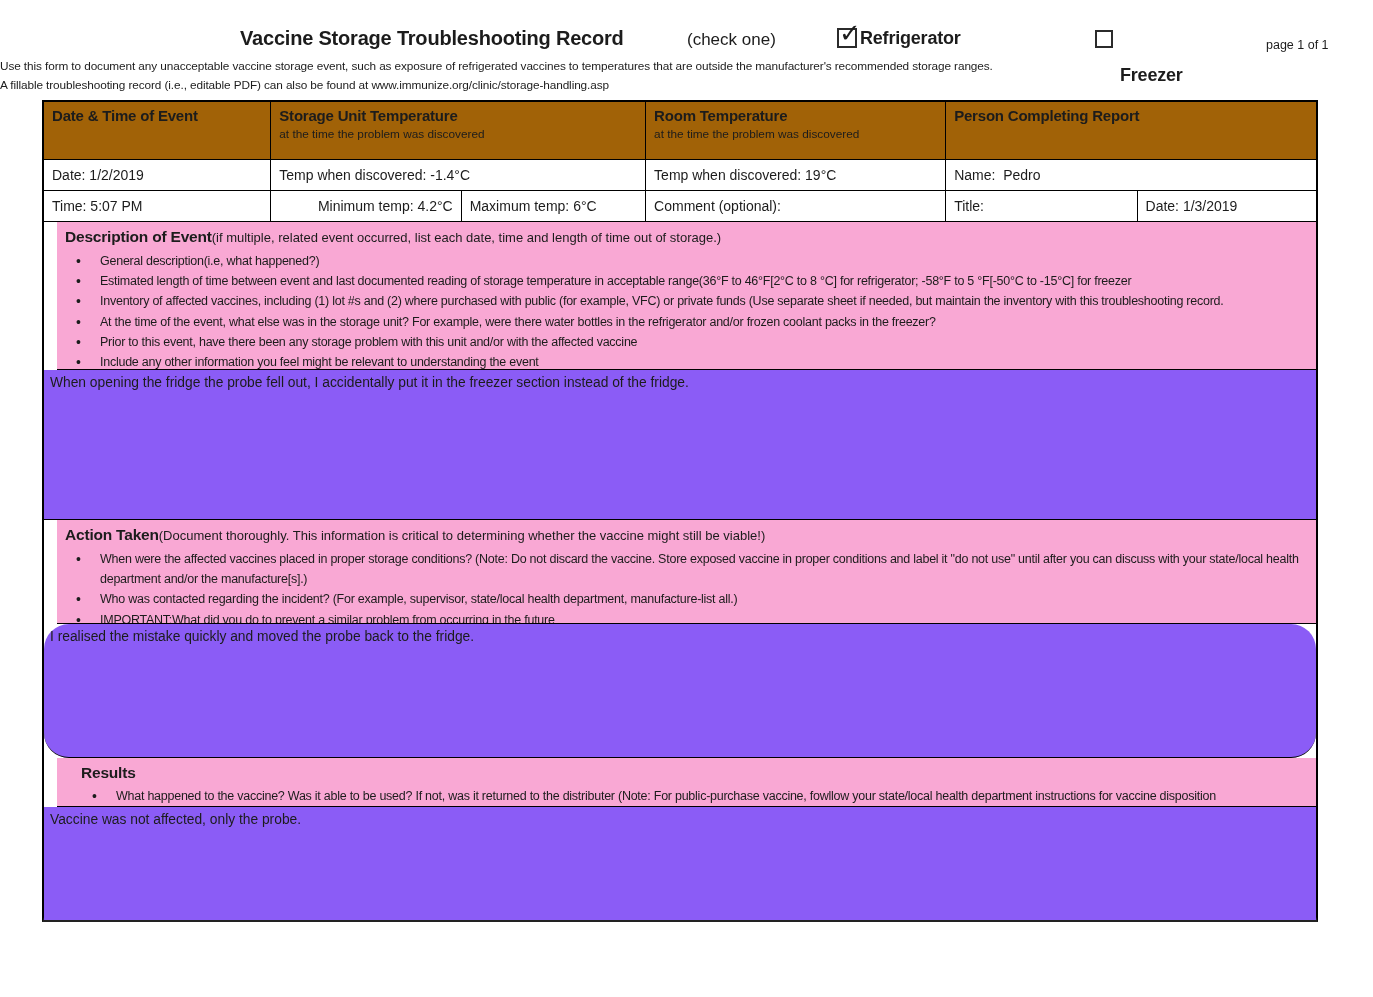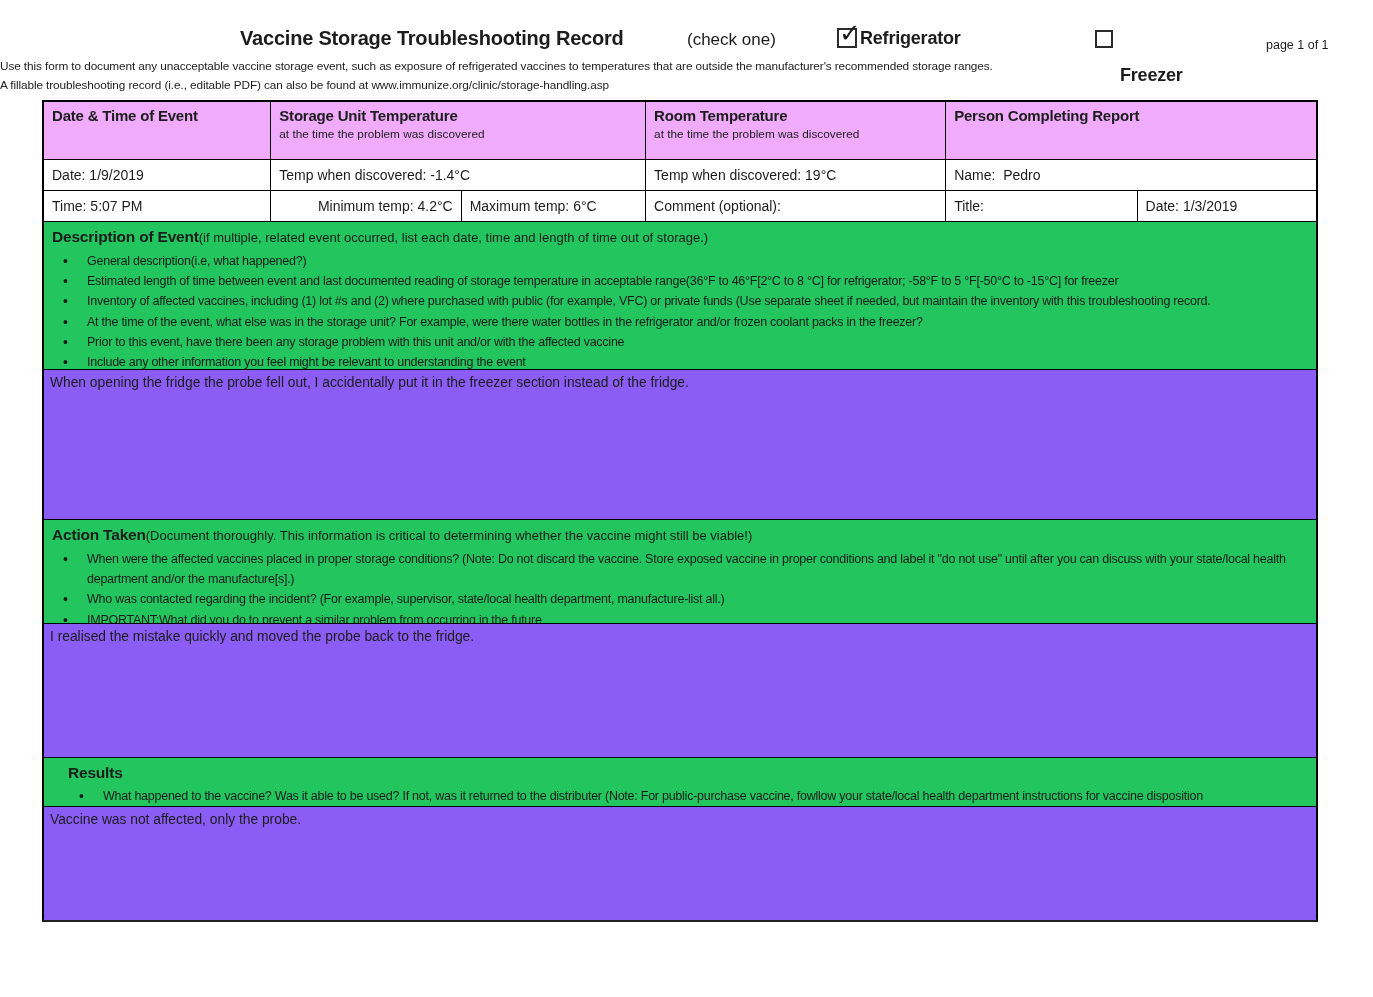--- a/index.html
+++ b/index.html
@@ -59,50 +59,50 @@
   .cell {
     border-right: 1px solid #000;
     border-bottom: 1px solid #000;
     padding: 3px 8px;
     font-size: 14px;
     white-space: pre-wrap;
     overflow: hidden;
     display: flex; flex-direction: column; justify-content: center;
   }
   .cell.last { border-right: none; }
-  .cell.head { background: #f0abfc; justify-content: flex-start; padding-top: 5px; }
+  .cell.head { background: #a16207; justify-content: flex-start; padding-top: 5px; }
   .ht { font-size: 15px; font-weight: bold; letter-spacing: -0.2px; }
   .hs { font-size: 11.8px; margin-top: 2px; line-height: 16px; }
   .c1 { grid-column: 1; } .c2s { grid-column: 2 / span 2; } .c4 { grid-column: 4; }
   .c5s { grid-column: 5 / span 2; }
   .col2 { grid-column: 2; text-align: right; } .col3 { grid-column: 3; } .col5 { grid-column: 5; } .col6 { grid-column: 6; }
 
   
-  .secgray { background: #22c55e; border-bottom: 1px solid #000; overflow: hidden; }
+  .secgray { background: #f9a8d4; border-bottom: 1px solid #000; overflow: hidden; margin-left: 13px; }
   .sechead { padding: 4px 8px 2px 8px; line-height: 22px; }
   .sechead b { font-size: 15.5px; letter-spacing: -0.2px; }
   .sechead .note { font-size: 13px; }
   .bullet {
     position: relative; padding-left: 43px; padding-right: 8px;
     font-size: 12.5px; letter-spacing: -0.25px; line-height: 20.2px;
   }
   .bullet::before {
     content: "\2022";
     position: absolute; left: 19px; top: 0;
     font-size: 14px;
   }
   .answer {
     background: #8b5cf6; border-bottom: 1px solid #000;
     padding: 3px 6px; font-size: 13.8px; line-height: 19px;
     overflow: hidden; cursor: text;
   }
   .h-desc-gray { height: 148px; }
   .h-desc-ans  { height: 150px; }
   .h-act-gray  { height: 104px; }
-  .h-act-ans   { height: 134px; }
+  .h-act-ans   { height: 134px; border-radius: 25px; }
   .h-res-gray  { height: 49px; padding-left: 16px; }
   .h-res-ans   { height: 113px; border-bottom: none; }
 </style>
 </head>
 <body>
 
 <div class="topbar">
   <span class="title">Vaccine Storage Troubleshooting Record</span>
   <span class="checkone">(check one)</span>
 
@@ -133,21 +133,21 @@
       <div class="hs">at the time the problem was discovered</div>
     </div>
     <div class="cell head c4">
       <div class="ht">Room Temperature</div>
       <div class="hs">at the time the problem was discovered</div>
     </div>
     <div class="cell head c5s last">
       <div class="ht">Person Completing Report</div>
     </div>
 
-    <div class="cell c1">Date: 1/9/2019</div>
+    <div class="cell c1">Date: 1/2/2019</div>
     <div class="cell c2s">Temp when discovered: -1.4°C</div>
     <div class="cell c4">Temp when discovered: 19°C</div>
     <div class="cell c5s last">Name:  Pedro</div>
 
     <div class="cell c1">Time: 5:07 PM</div>
     <div class="cell col2">Minimum temp: 4.2°C</div>
     <div class="cell col3">Maximum temp: 6°C</div>
     <div class="cell c4">Comment (optional):</div>
     <div class="cell col5">Title:</div>
     <div class="cell col6 last">Date: 1/3/2019</div>

